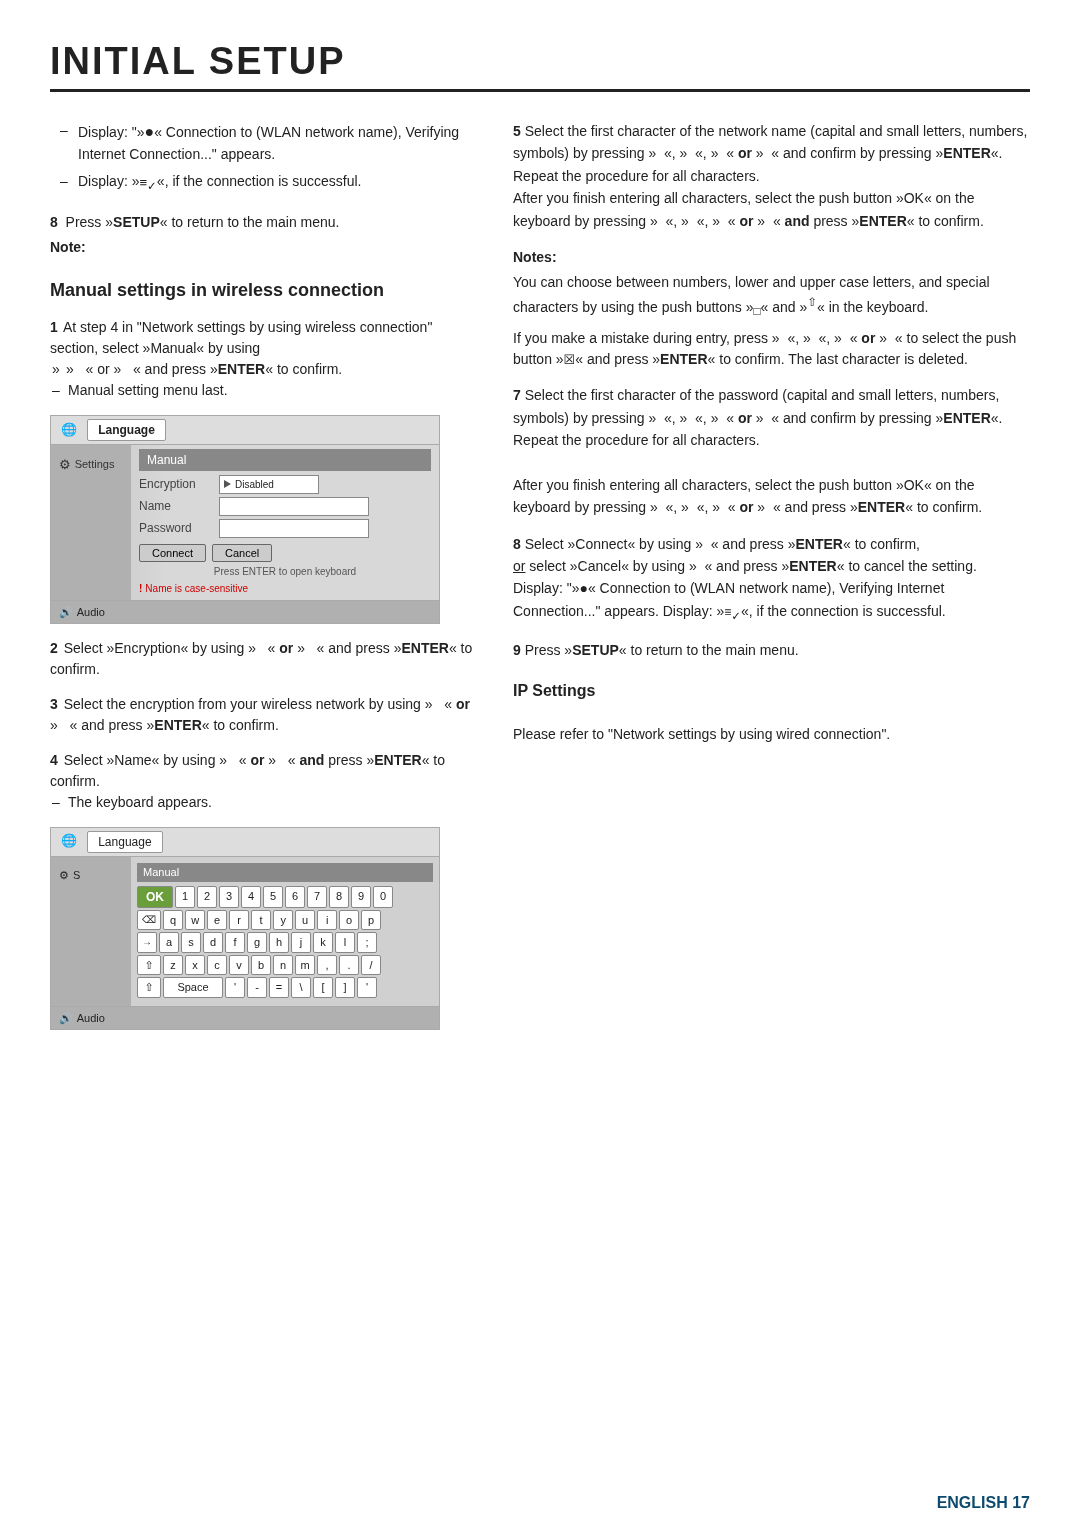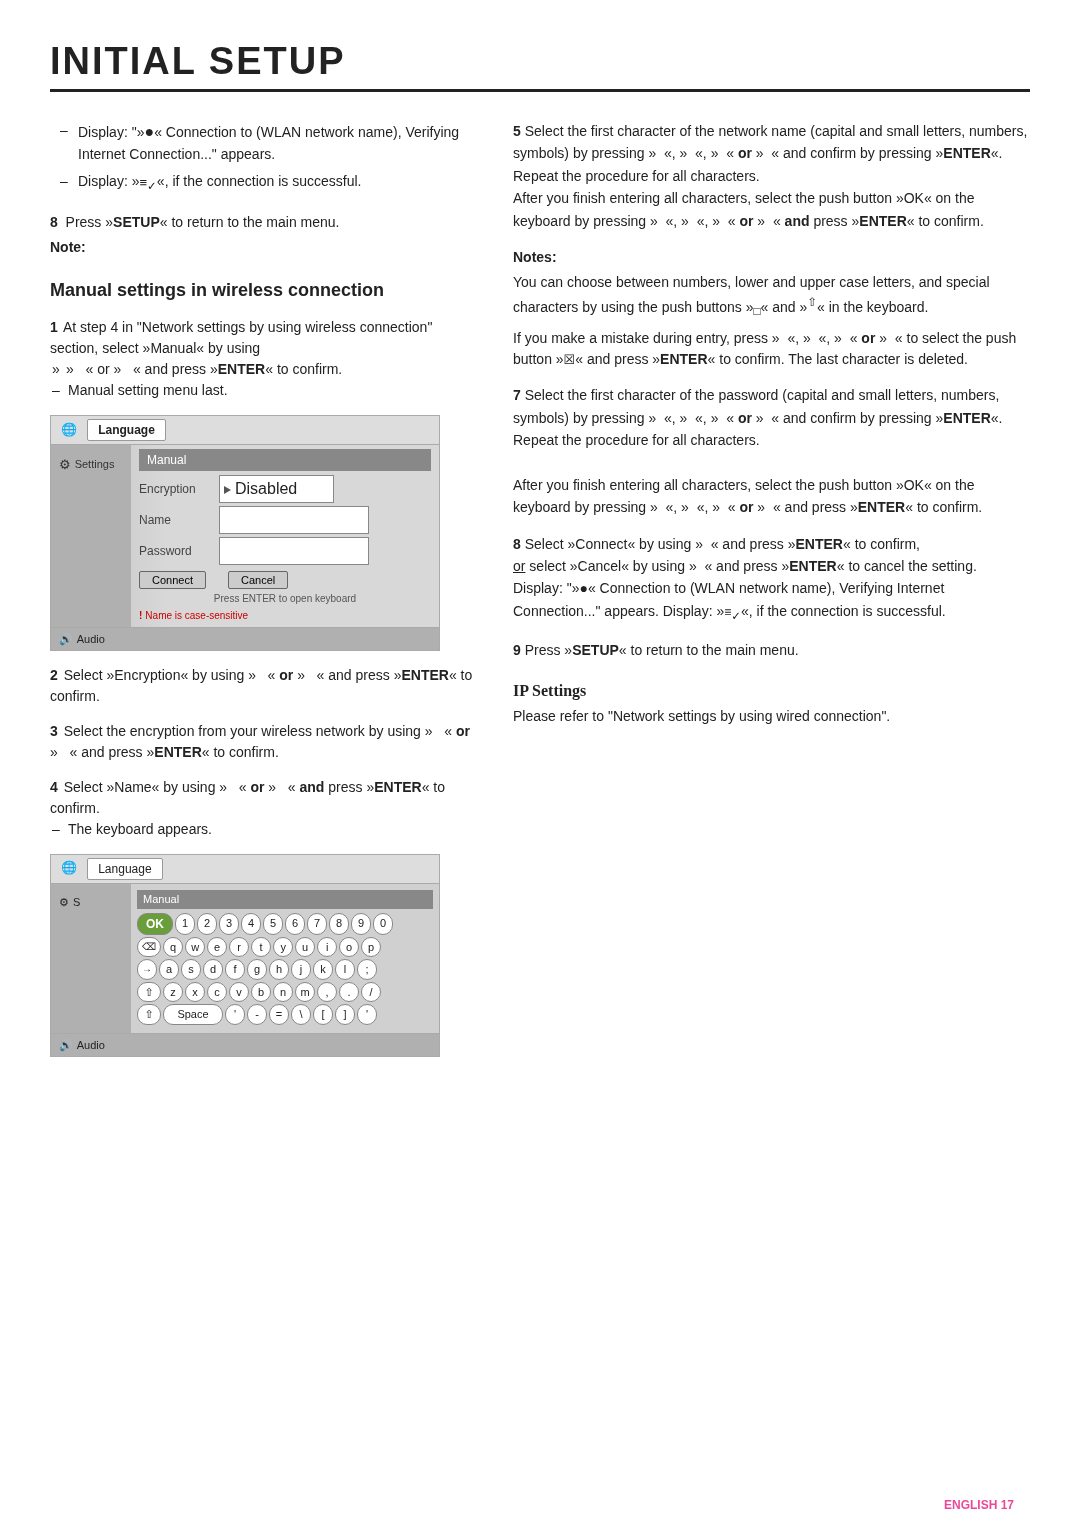--- a/index.html
+++ b/index.html
@@ -175,32 +175,32 @@
     }
     .menu-row .label {
       width: 80px;
       color: #444;
     }
     .menu-row .value-box {
       border: 1px solid #888;
       background: #fff;
       padding: 1px 36px 1px 4px;
       min-width: 100px;
-      font-size: 16px;
+      font-size: 10px;
     }
     .menu-row .arrow-tri {
       border-left: 7px solid #555;
       border-top: 4px solid transparent;
       border-bottom: 4px solid transparent;
       display: inline-block;
       margin-right: 4px;
     }
     .menu-btn-row {
       display: flex;
-      gap: 22px;
+      gap: 6px;
       margin: 6px 0 2px 0;
     }
     .menu-btn {
       border: 1px solid #666;
       background: #ccc;
       padding: 2px 12px;
       font-size: 11px;
       border-radius: 2px;
     }
     .menu-hint {
@@ -271,21 +271,21 @@
       margin-bottom: 4px;
     }
     .kb-row {
       display: flex;
       gap: 2px;
       margin-bottom: 2px;
     }
     .kb-key {
       background: #fff;
       border: 1px solid #888;
-      border-radius: 10px;
+      border-radius: 2px;
       padding: 1px 4px;
       font-size: 11px;
       min-width: 20px;
       text-align: center;
     }
     .kb-key.ok-key {
       background: #6a9e3b;
       color: #fff;
       font-weight: 700;
       font-size: 12px;
@@ -340,34 +340,33 @@
       margin-bottom: 8px;
     }
     .underline { text-decoration: underline; }
 
     .ip-section {
       margin-top: 20px;
     }
     .ip-section h3 {
       font-size: 16px;
       font-weight: 700;
-      margin-bottom: 6px;
-      font-family: Liberation Serif, serif;
+      margin-bottom: 24px;
     }
     .ip-section p {
       line-height: 1.5;
     }
 
     .page-footer {
       position: fixed;
       bottom: 20px;
-      right: 66px;
-      font-size: 12px;
-      font-weight: 700;
-      color: #ec4899;
+      right: 50px;
+      font-size: 16px;
+      font-weight: 700;
+      color: #0c4a6e;
     }
   </style>
 </head>
 <body>
 
 <h1 class="page-title">INITIAL SETUP</h1>
 
 <div class="two-col">
 
   <div class="col-left">

